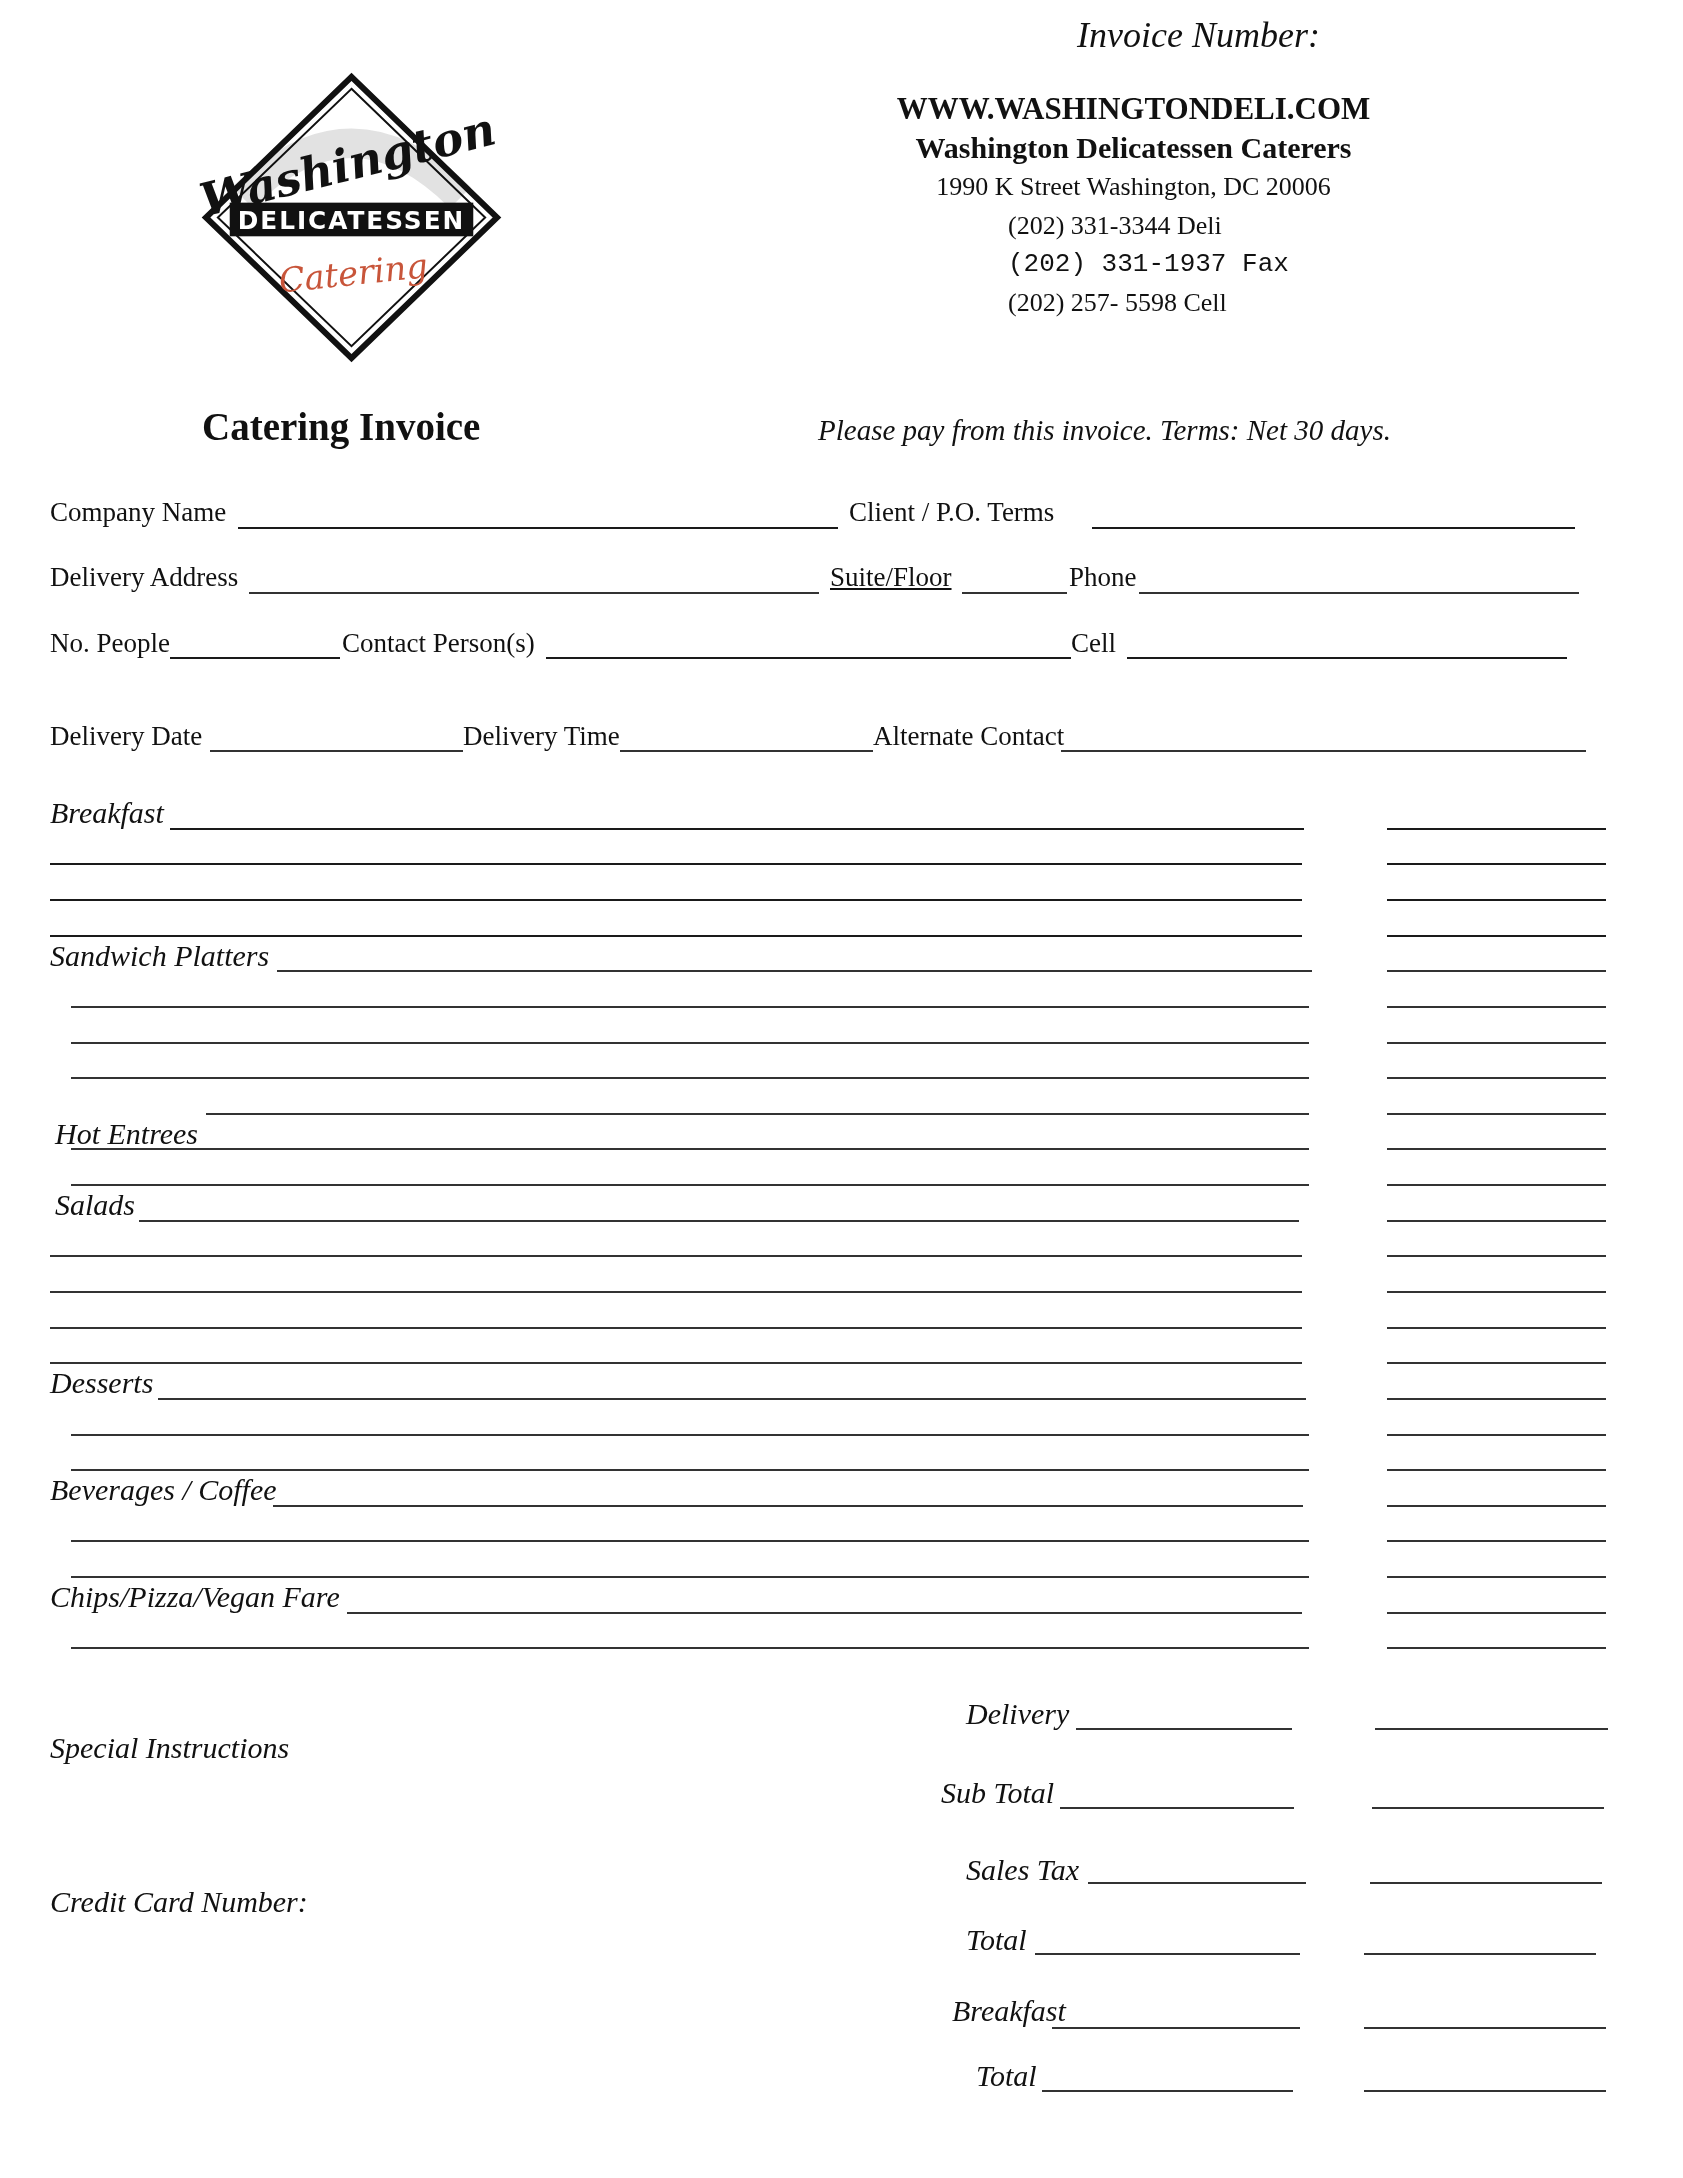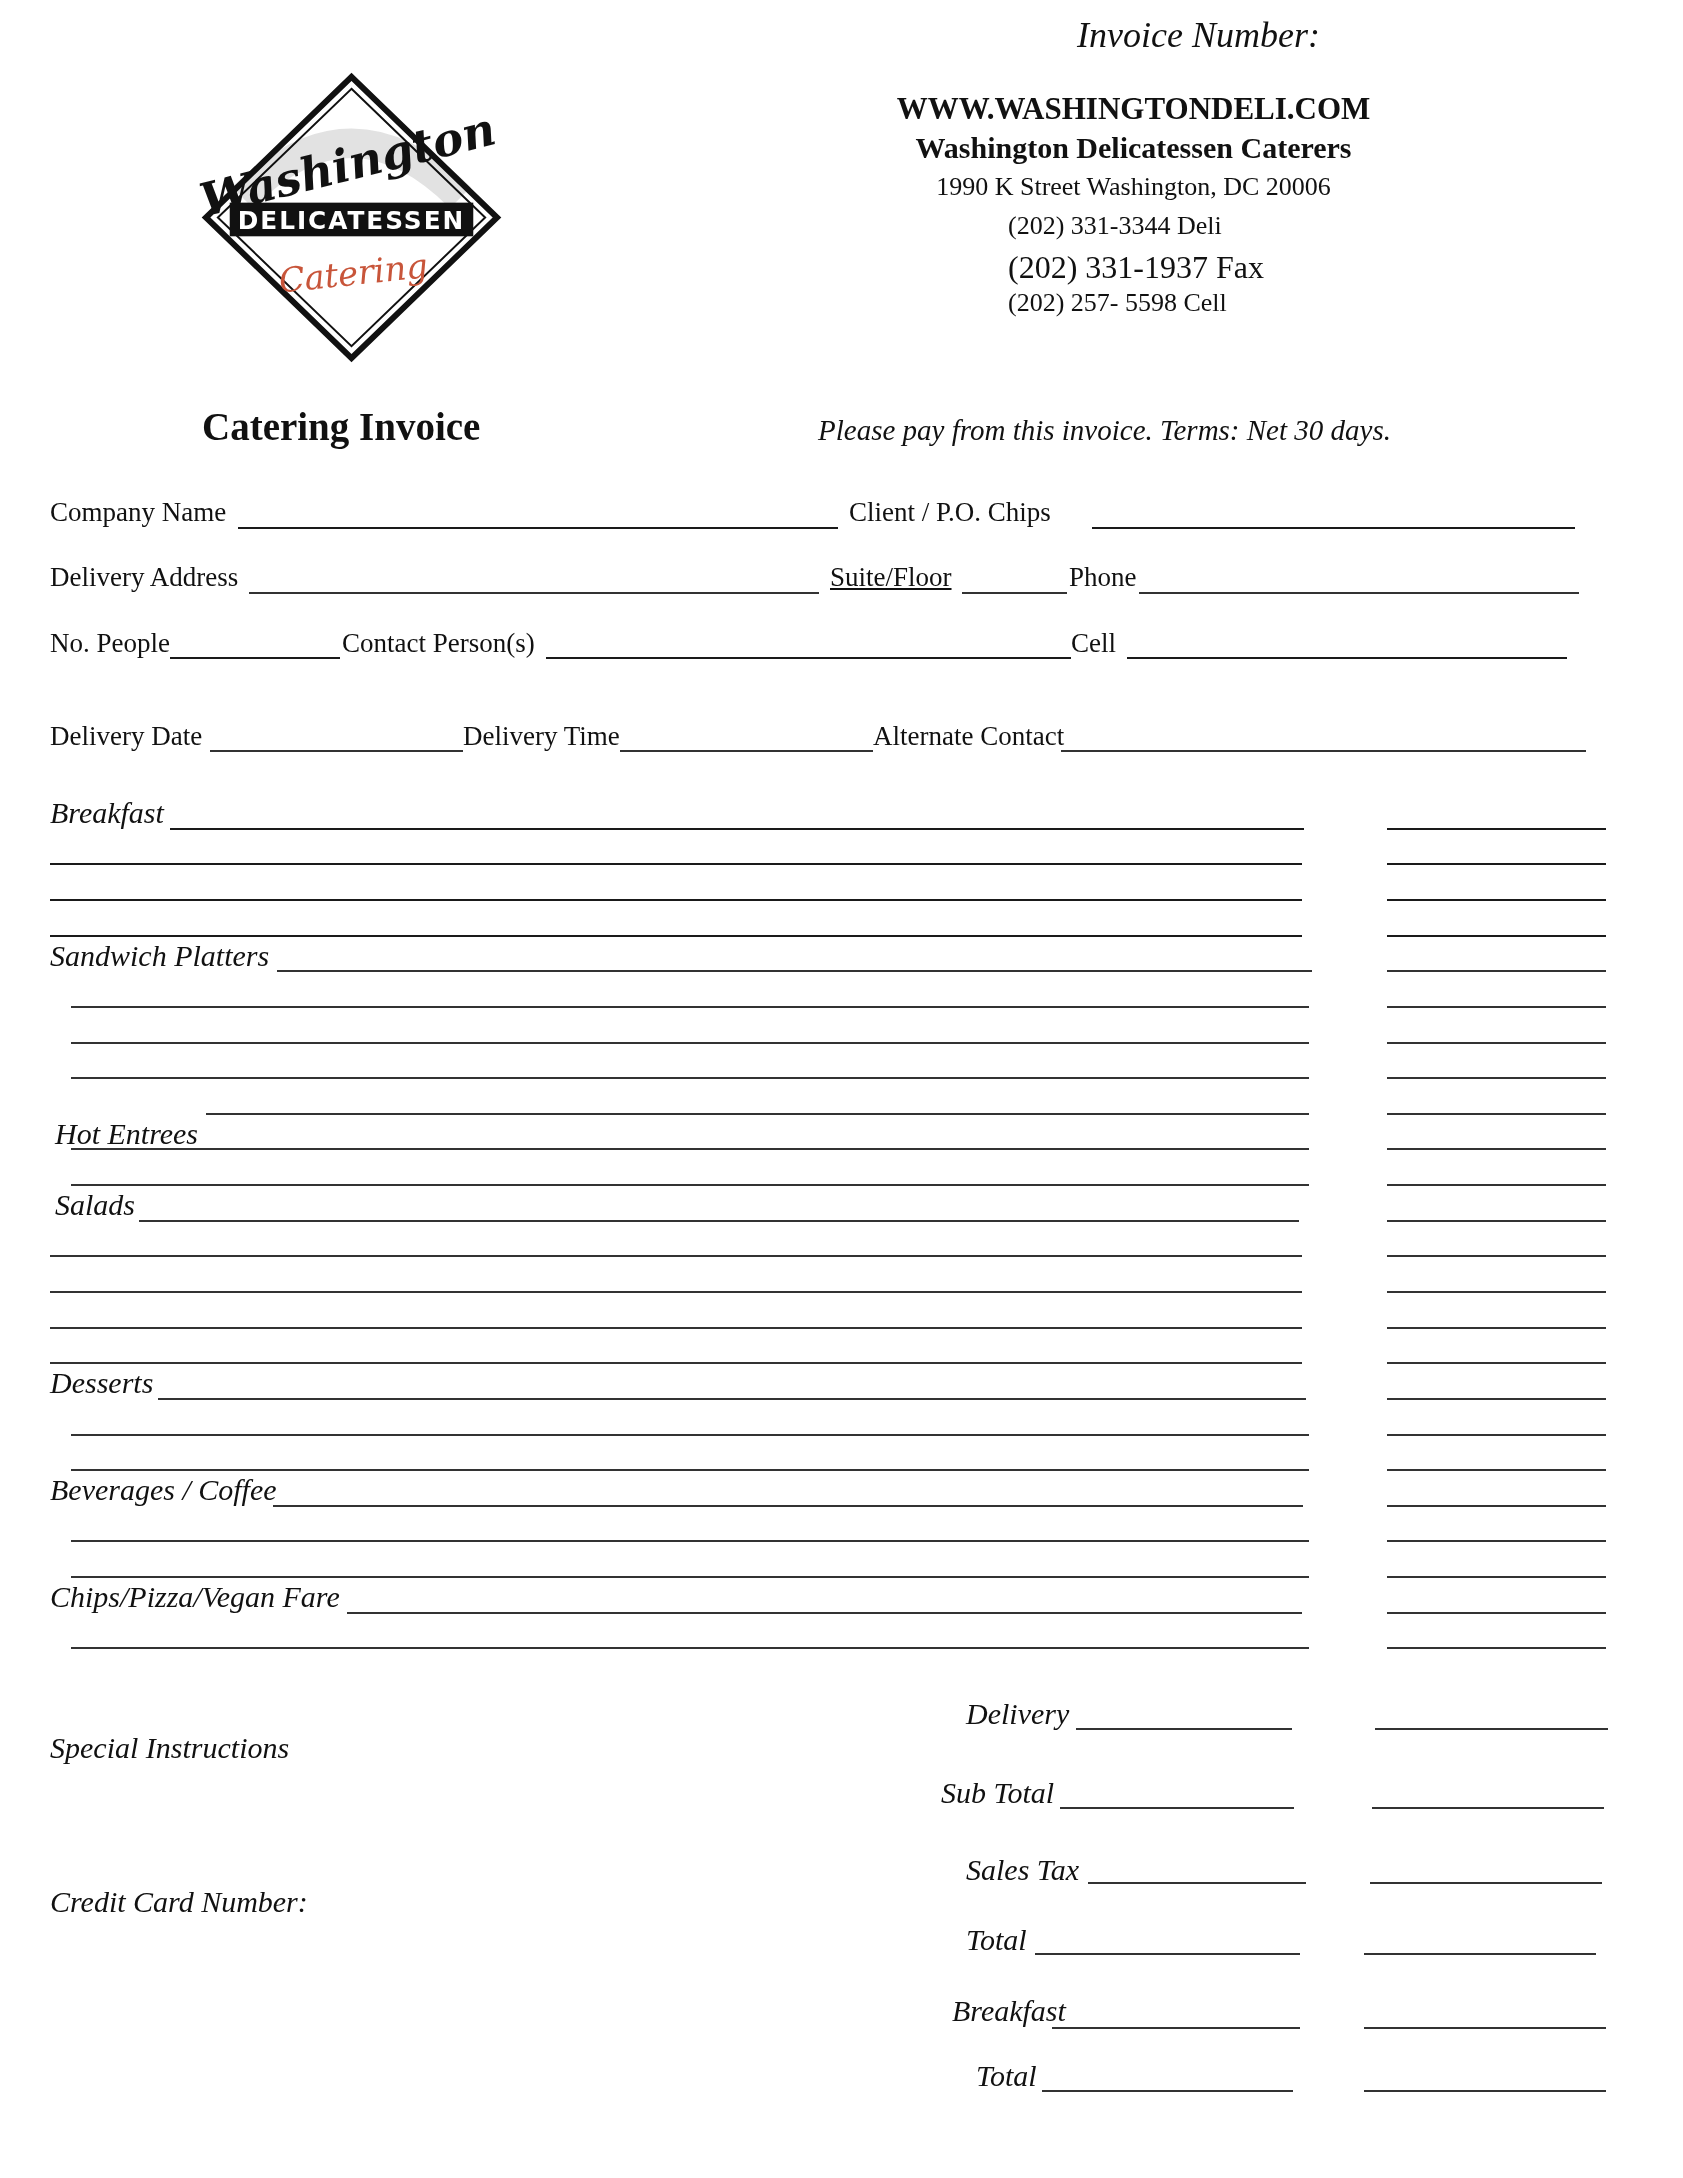--- a/index.html
+++ b/index.html
@@ -35,29 +35,29 @@
     <text x="158" y="218" text-anchor="middle" font-family="'DejaVu Serif', serif" font-style="italic" font-size="34" fill="#c8553a" transform="rotate(-6 158 218)">Catering</text>
   </svg>
 </div>
 
 <div class="abs it" style="left:1077px; top:14px; font-size:36px;">Invoice Number:</div>
 
 <div class="hdr-line b" style="top:91px; font-size:31px;">WWW.WASHINGTONDELI.COM</div>
 <div class="hdr-line b" style="top:131px; font-size:30px;">Washington Delicatessen Caterers</div>
 <div class="hdr-line" style="top:172px; font-size:26px;">1990 K Street Washington, DC 20006</div>
 <div class="abs" style="left:1008px; top:211px; font-size:26px;">(202) 331-3344 Deli</div>
-<div class="abs" style="left:1008px; top:249px; font-size:32px;">(202) 331-1937 Fax</div>
+<div class="abs" style="left:1008px; top:249px; font-size:26px;font-family:Liberation Mono, monospace;">(202) 331-1937 Fax</div>
 <div class="abs" style="left:1008px; top:288px; font-size:26px;">(202) 257- 5598 Cell</div>
 
 <div class="abs b" style="left:202px; top:404px; font-size:39px;">Catering Invoice</div>
 <div class="abs it" style="left:818px; top:414px; font-size:29px;">Please pay from this invoice. Terms: Net 30 days.</div>
 
 <div class="abs fld" style="left:50px; top:497px;">Company Name</div>
 <div class="line dk" style="left:238px; top:527px; width:600px;"></div>
-<div class="abs fld" style="left:849px; top:497px;">Client / P.O. Chips</div>
+<div class="abs fld" style="left:849px; top:497px;">Client / P.O. Terms</div>
 <div class="line dk" style="left:1092px; top:527px; width:483px;"></div>
 
 <div class="abs fld" style="left:50px; top:562px;">Delivery Address</div>
 <div class="line" style="left:249px; top:592px; width:570px;"></div>
 <div class="abs fld" style="left:830px; top:562px;text-decoration:underline;">Suite/Floor</div>
 <div class="line" style="left:962px; top:592px; width:105px;"></div>
 <div class="abs fld" style="left:1069px; top:562px;">Phone</div>
 <div class="line" style="left:1139px; top:592px; width:440px;"></div>
 
 <div class="abs fld" style="left:50px; top:628px;">No. People</div>

